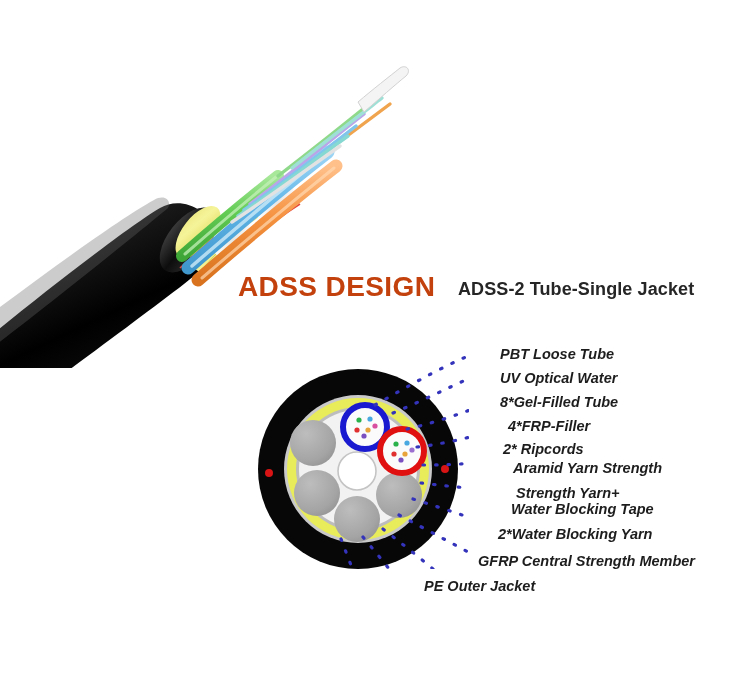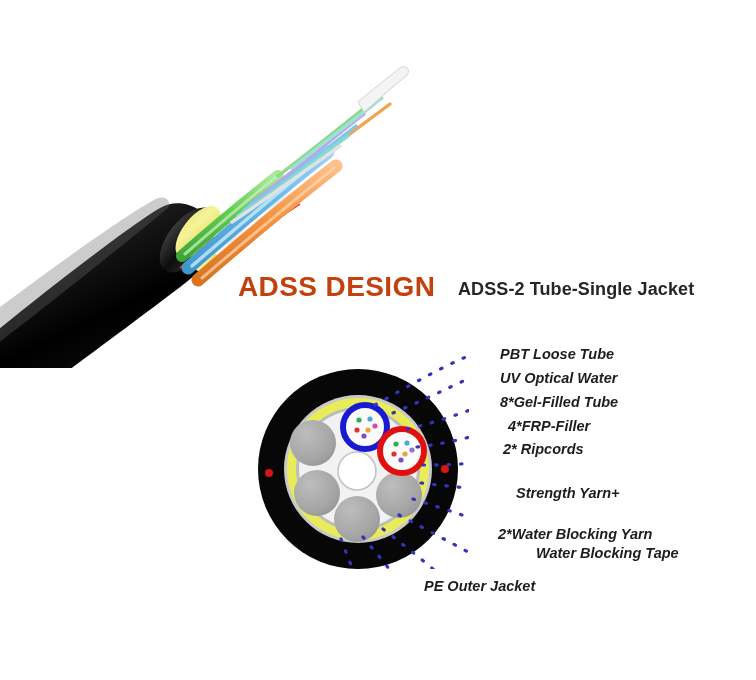--- a/index.html
+++ b/index.html
@@ -261,18 +261,20 @@
       <path d="M 116 190 C 136 214 152 234 172 260"></path>
       <path d="M 94 192  C 104 218 112 240 124 268"></path>
     </g>
   </svg>
 
   <div class="callout" style="left:500px; top:346px;">PBT Loose Tube</div>
   <div class="callout" style="left:500px; top:370px;">UV Optical Water</div>
   <div class="callout" style="left:500px; top:394px;">8*Gel-Filled Tube</div>
   <div class="callout" style="left:500px; top:418px;margin-left:8px;">4*FRP-Filler</div>
   <div class="callout" style="left:503px; top:441px;">2* Ripcords</div>
+  <div class="callout" style="left:513px; top:460px;">Aramid Yarn Strength</div>
   <div class="callout" style="left:516px; top:485px;">Strength Yarn+</div>
-  <div class="callout" style="left:536px; top:501px;margin-top:44px;">Water Blocking Tape</div>
+  <div class="callout" style="left:511px; top:501px;">Water Blocking Tape</div>
   <div class="callout" style="left:498px; top:526px;">2*Water Blocking Yarn</div>
+  <div class="callout" style="left:478px; top:553px;">GFRP Central Strength Member</div>
   <div class="callout" style="left:424px; top:578px;">PE Outer Jacket</div>
 
 </div>
 
 </body></html>

